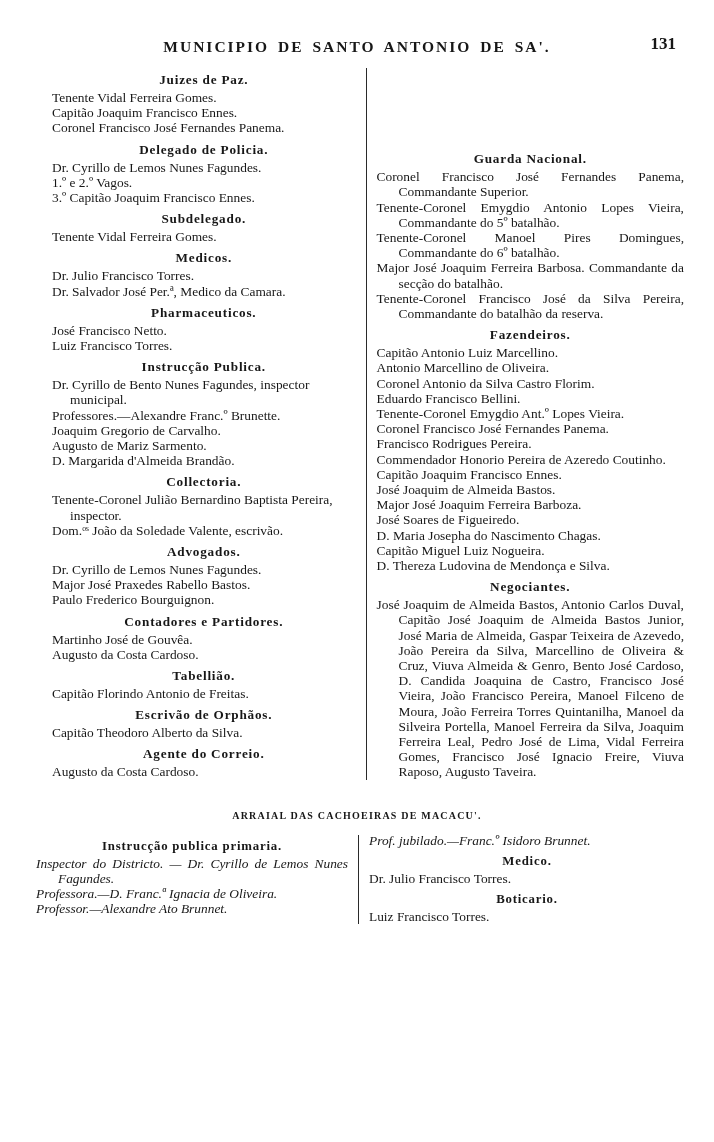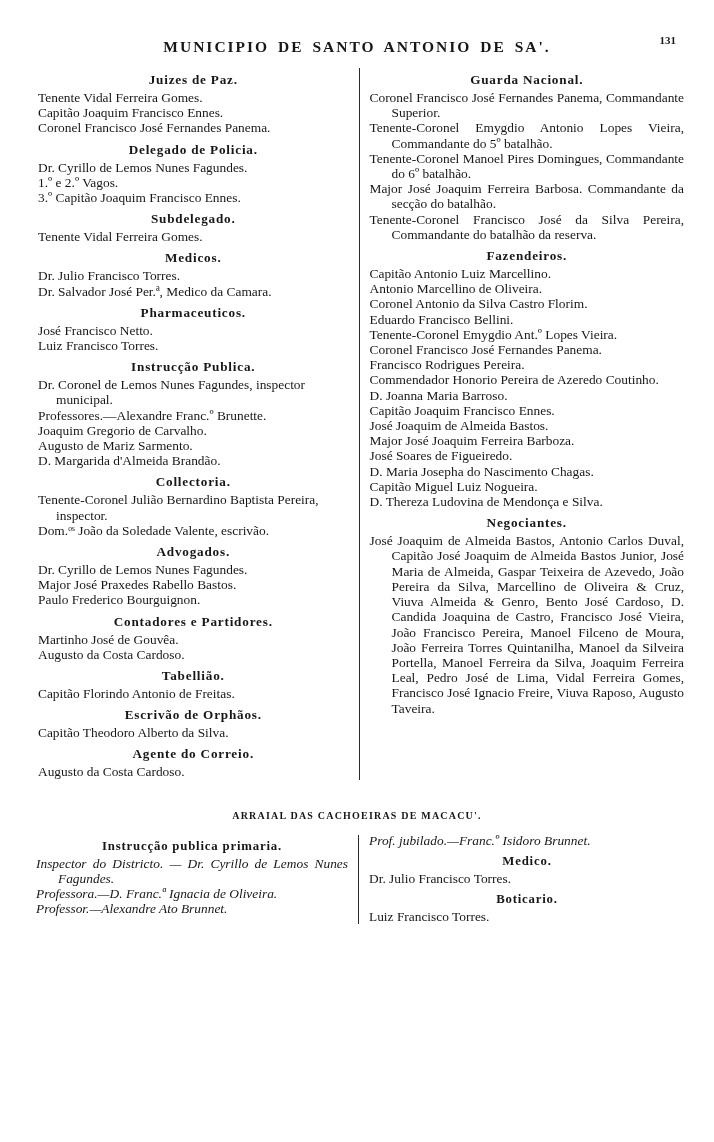--- a/index.html
+++ b/index.html
@@ -32,30 +32,31 @@
     display: inline-block;
     font-size: 15.5px;
     font-weight: bold;
     letter-spacing: 2.0px;
     word-spacing: 3px;
   }
   .page-number {
     position: absolute;
     right: 38px;
     top: -4px;
-    font-size: 11px;
+    font-size: 17px;
     font-weight: bold;
     letter-spacing: 0px;
   }
   .columns {
     display: flex;
     margin-top: 10px;
-    padding-left: 38px;
+    padding-left: 52px;
     padding-right: 30px;
     position: relative;
+    align-items: flex-end;
   }
   .col {
     box-sizing: border-box;
   }
   .col-left {
     width: 322px;
     padding-right: 10px;
   }
   .divider {
     width: 1px;
@@ -143,21 +144,21 @@
 
       <h2 class="section">Medicos.</h2>
       <p class="entry hang">Dr. Julio Francisco Torres.</p>
       <p class="entry hang">Dr. Salvador José Per.ª, Medico da Camara.</p>
 
       <h2 class="section">Pharmaceuticos.</h2>
       <p class="entry hang">José Francisco Netto.</p>
       <p class="entry hang">Luiz Francisco Torres.</p>
 
       <h2 class="section">Instrucção Publica.</h2>
-      <p class="entry hang">Dr. Coronel de Lemos Nunes Fagundes, inspector municipal.</p>
+      <p class="entry hang">Dr. Cyrillo de Bento Nunes Fagundes, inspector municipal.</p>
       <p class="entry hang">Professores.—Alexandre Franc.º Brunette.</p>
       <p class="entry hang">Joaquim Gregorio de Carvalho.</p>
       <p class="entry hang">Augusto de Mariz Sarmento.</p>
       <p class="entry hang">D. Margarida d'Almeida Brandão.</p>
 
       <h2 class="section">Collectoria.</h2>
       <p class="entry hang">Tenente-Coronel Julião Bernardino Baptista Pereira, inspector.</p>
       <p class="entry hang">Dom.ᵒˢ João da Soledade Valente, escrivão.</p>
 
       <h2 class="section">Advogados.</h2>
@@ -193,21 +194,20 @@
 
       <h2 class="section">Fazendeiros.</h2>
       <p class="entry hang">Capitão Antonio Luiz Marcellino.</p>
       <p class="entry hang">Antonio Marcellino de Oliveira.</p>
       <p class="entry hang">Coronel Antonio da Silva Castro Florim.</p>
       <p class="entry hang">Eduardo Francisco Bellini.</p>
       <p class="entry hang">Tenente-Coronel Emygdio Ant.º Lopes Vieira.</p>
       <p class="entry hang">Coronel Francisco José Fernandes Panema.</p>
       <p class="entry hang">Francisco Rodrigues Pereira.</p>
       <p class="entry blockpara">Commendador Honorio Pereira de Azeredo Coutinho.</p>
-      <p class="entry hang">D. Joanna Maria Barroso.</p>
       <p class="entry hang">Capitão Joaquim Francisco Ennes.</p>
       <p class="entry hang">José Joaquim de Almeida Bastos.</p>
       <p class="entry hang">Major José Joaquim Ferreira Barboza.</p>
       <p class="entry hang">José Soares de Figueiredo.</p>
       <p class="entry hang">D. Maria Josepha do Nascimento Chagas.</p>
       <p class="entry hang">Capitão Miguel Luiz Nogueira.</p>
       <p class="entry hang">D. Thereza Ludovina de Mendonça e Silva.</p>
 
       <h2 class="section">Negociantes.</h2>
       <p class="entry blockpara">José Joaquim de Almeida Bastos, Antonio Carlos Duval, Capitão José Joaquim de Almeida Bastos Junior, José Maria de Almeida, Gaspar Teixeira de Azevedo, João Pereira da Silva, Marcellino de Oliveira &amp; Cruz, Viuva Almeida &amp; Genro, Bento José Cardoso, D. Candida Joaquina de Castro, Francisco José Vieira, João Francisco Pereira, Manoel Filceno de Moura, João Ferreira Torres Quintanilha, Manoel da Silveira Portella, Manoel Ferreira da Silva, Joaquim Ferreira Leal, Pedro José de Lima, Vidal Ferreira Gomes, Francisco José Ignacio Freire, Viuva Raposo, Augusto Taveira.</p>

